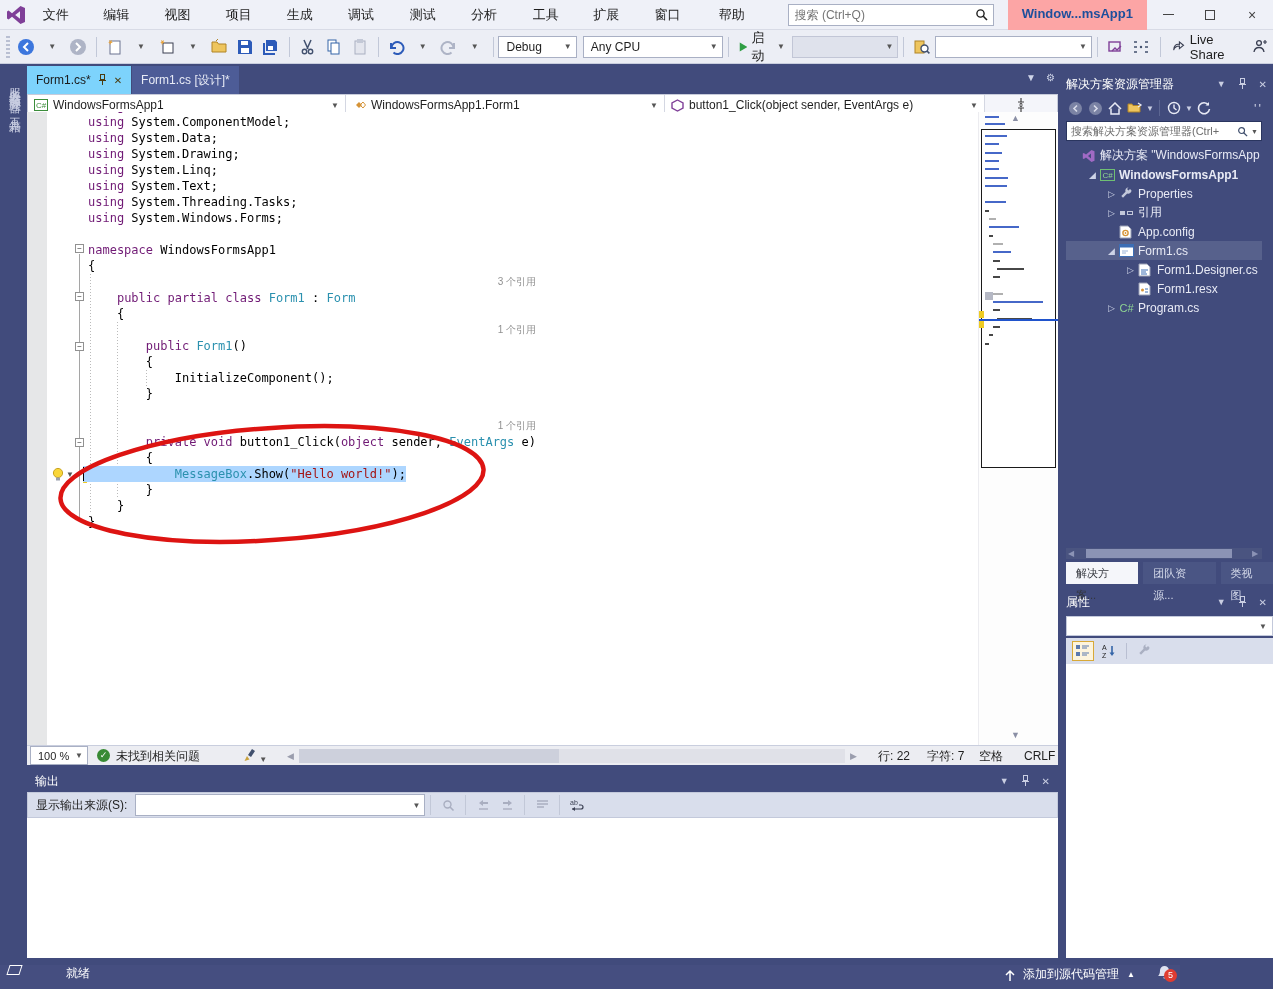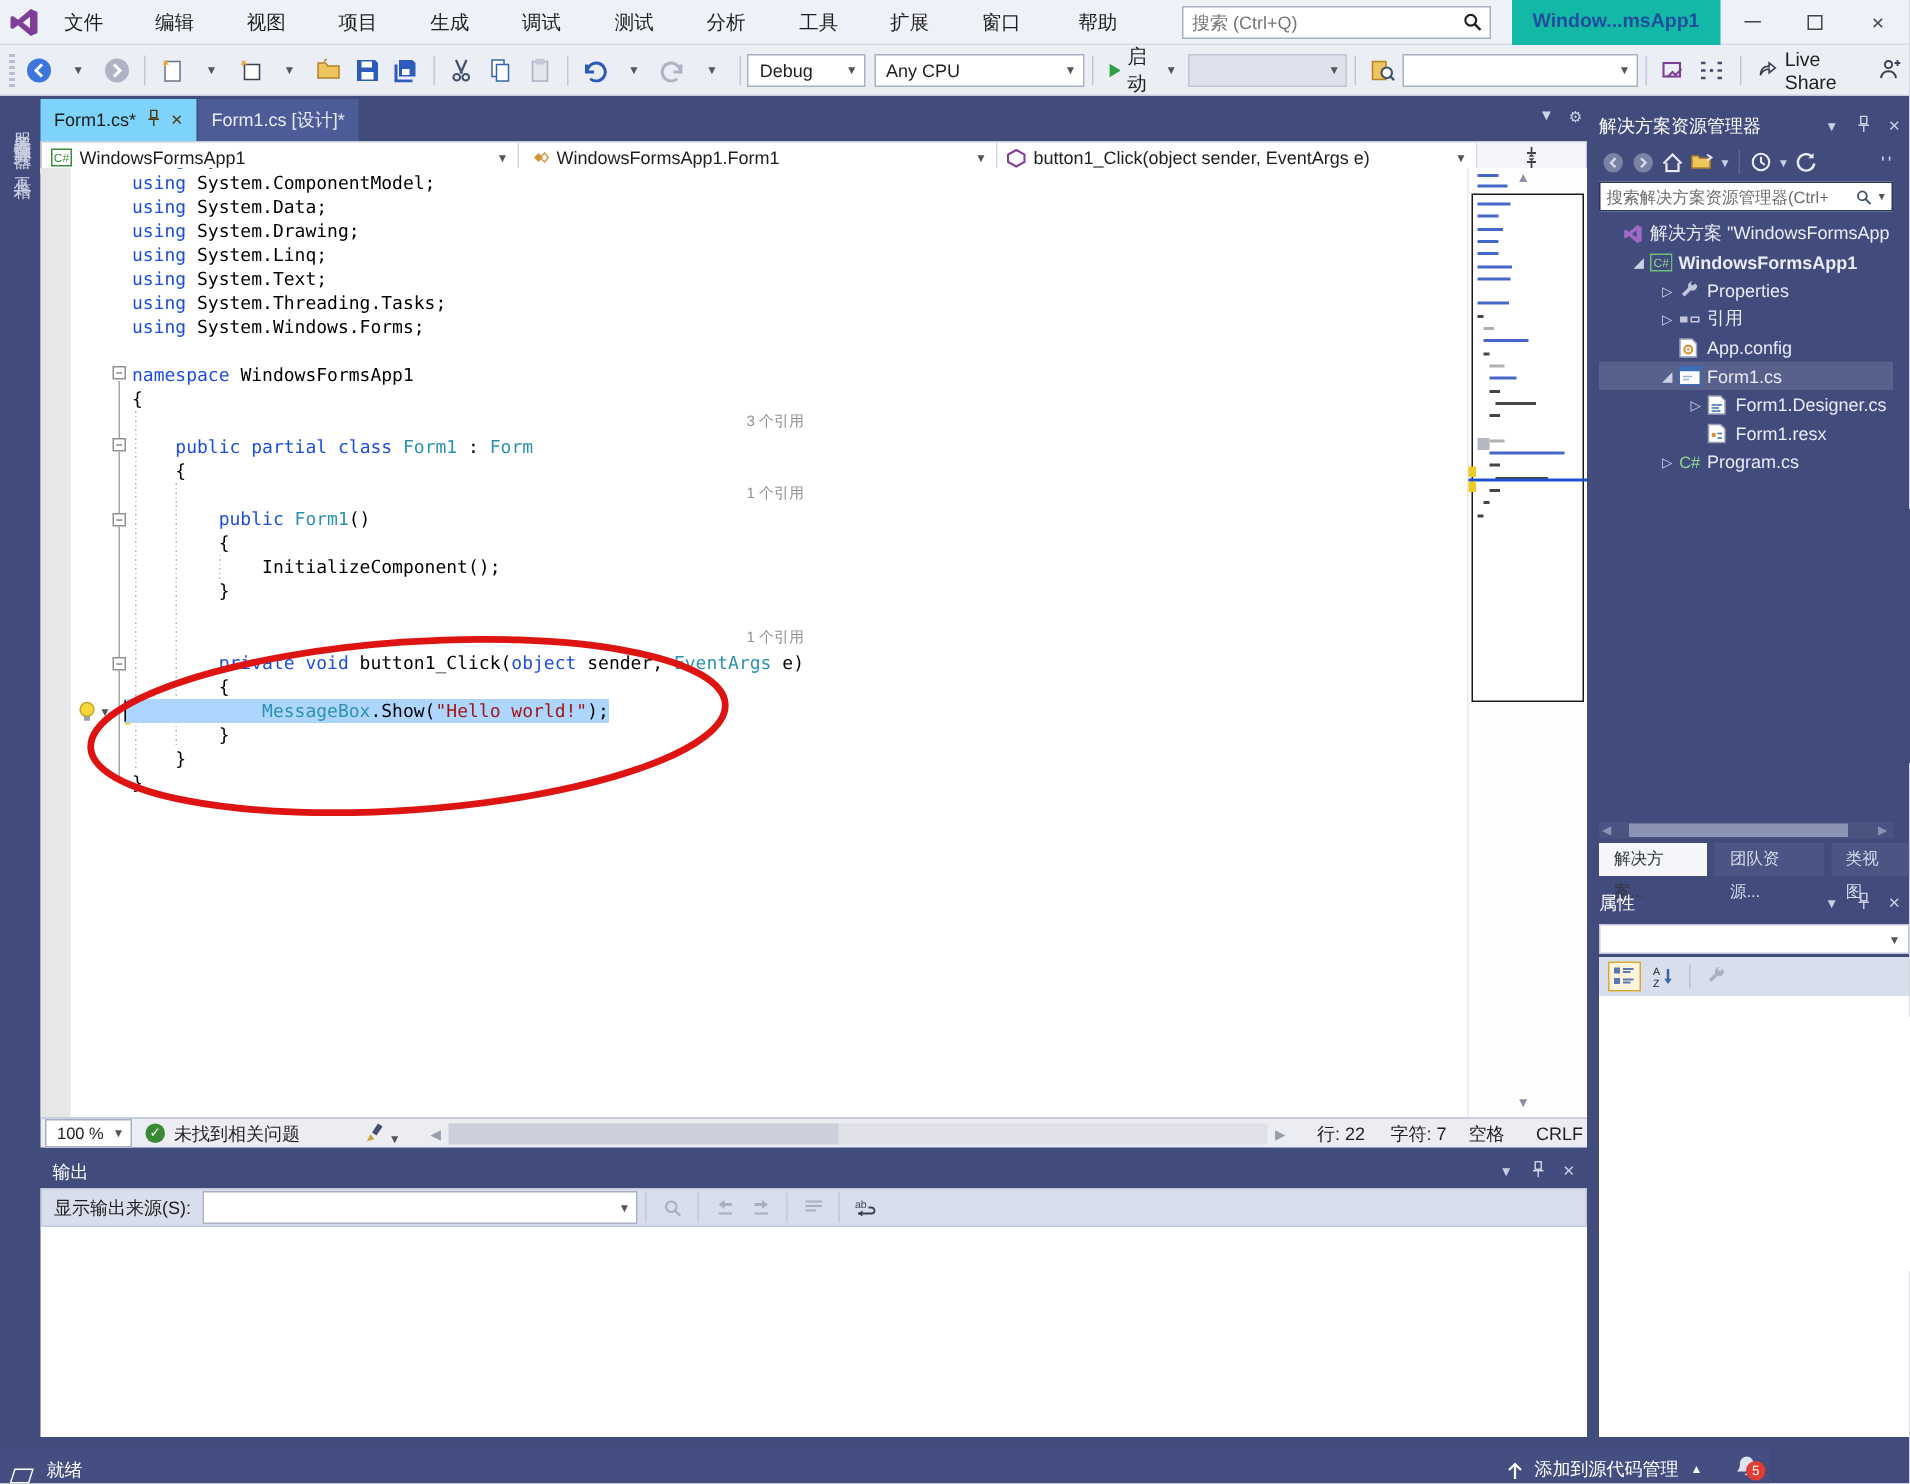--- a/index.html
+++ b/index.html
@@ -7,21 +7,21 @@
   body { font-family:"Liberation Sans", sans-serif; font-size:13px; color:#1e1e1e; }
   #frame { position:relative; width:1273px; height:989px; background:#414b7c; overflow:hidden; }
   .abs { position:absolute; }
 
   
   #menubar { left:0; top:0; width:1273px; height:30px; background:#eff1f8; border-bottom:1px solid #d8dbe6; display:flex; align-items:center; }
   #vs-logo { width:34px; height:30px; display:flex; align-items:center; justify-content:center; }
   .menu-item { padding:0 11px; height:30px; line-height:30px; cursor:default; color:#1e1e1e; }
   #menu-search { position:relative; width:220px; height:22px; margin-left:18px; background:#ffffff; border:1px solid #a9b0c4; display:flex; align-items:center; }
   #menu-search input { border:0; outline:0; flex:1; height:18px; padding:0 6px; font-size:12px; color:#6d6d6d; background:transparent; font-family:"Liberation Sans",sans-serif; }
-  #win-title { margin-left:14px; height:32px; padding:0 14px; background:#14b8a6; color:#1d4f9c; font-weight:bold; line-height:30px; }
+  #win-title { margin-left:14px; height:32px; padding:0 14px; background:#fca5a5; color:#1d4f9c; font-weight:bold; line-height:30px; }
   #win-controls { margin-left:auto; display:flex; }
   .win-btn { width:42px; height:30px; display:flex; align-items:center; justify-content:center; color:#444; font-size:14px; }
   .glyph-min { width:11px; height:1px; background:#444; }
   .glyph-max { width:10px; height:10px; border:1px solid #444; }
 
   
   #toolbar { left:0; top:30px; width:1273px; height:34px; background:#eceef5; border-bottom:1px solid #c9cede; display:flex; align-items:center; padding-left:6px; }
   .tbtn { height:24px; min-width:24px; display:flex; align-items:center; justify-content:center; margin:0 1px; }
   .tsep { width:1px; height:20px; background:#c2c8d8; margin:0 5px; }
   .tdrop { font-size:8px; color:#555; padding:0 2px; }
@@ -49,21 +49,21 @@
   .bc-ico { margin-right:5px; display:flex; }
   #bc-split { flex:1; background:#f4f5fa; display:flex; align-items:center; justify-content:center; color:#333; }
 
   #editor-body { left:27px; top:112px; width:1031px; height:633px; background:#ffffff; overflow:hidden; }
   #gutter { left:0; top:0; width:20px; height:633px; background:#e6e7e8; }
   #outline-line { left:52px; top:142px; width:1px; height:268px; background:#a5a5a5; }
   .fold-box { width:9px; height:9px; border:1px solid #919191; background:#fff; color:#333; font-size:8px; line-height:7px; text-align:center; left:48px; }
   .iguide { width:1px; background:repeating-linear-gradient(#bbb 0 1px, transparent 1px 3px); }
   #code-lines { left:61px; top:-14px; font-family:"DejaVu Sans Mono", monospace; font-size:12px; line-height:16px; white-space:pre; }
   .cline { height:16px; position:relative; }
-  .tk-k { color:#1d4ed8; } .tk-t { color:#2b91af;margin-top:48px; } .tk-s { color:#a31515; } .tk-p { color:#000; }
+  .tk-k { color:#701a75; } .tk-t { color:#2b91af;margin-top:48px; } .tk-s { color:#a31515; } .tk-p { color:#000; }
   .cl-line { font-family:"Liberation Sans",sans-serif; font-size:10px; color:#909090;text-align:right; }
   .selhl { position:absolute; top:0; height:16px; background:#add6ff; }
   .caret { position:absolute; top:1px; width:1px; height:14px; background:#000; }
   .ctext { position:relative; }
   #bulb { left:24px; top:355px; display:flex; align-items:center; }
   #changebar { left:56px; top:354px; width:4px; height:17px; background:#eecb23; }
   
   #minimap { left:951px; top:0; width:80px; height:633px; background:#fdfdfd; border-left:1px solid #ececf0; }
   #map-viewport { left:2px; top:17px; width:75px; height:339px; border:1px solid #1a1a1a; background:#fff; }
   .map-dash { position:absolute; height:2px; }
@@ -112,21 +112,21 @@
   .se-tab.inactive { background:#4a5584; color:#d5daea; }
 
   #props-title { left:1066px; top:592px; width:201px; height:20px; }
   #props-combo { left:1066px; top:616px; width:207px; height:20px; background:#fff; border:1px solid #c3c9db; display:flex; align-items:center; }
   #props-toolbar { left:1066px; top:638px; width:207px; height:26px; background:#d9deec; display:flex; align-items:center; padding-left:6px; gap:4px; }
   #props-content { left:1066px; top:664px; width:207px; height:294px; background:#fff; }
   .picon { width:22px; height:20px; display:flex; align-items:center; justify-content:center; }
   .picon.sel { background:#fdf4dd; border:1px solid #d8a938; }
 
   
-  #statusbar { left:0; top:965px; width:1180px; height:24px; background:#454e80; color:#fff; display:flex; align-items:flex-end; font-size:12px; padding:0 8px; }
+  #statusbar { left:0; top:965px; width:1180px; height:24px; background:#454e80; color:#fff; display:flex; align-items:flex-start; font-size:12px; padding:0 8px;gap:35px; }
   #sb-shape { width:13px; height:10px; border:1px solid #fff; transform:skewX(-18deg); margin-right:10px; }
   #sb-right { margin-left:auto; display:flex; align-items:center; gap:8px; }
   #bell-badge { position:relative; }
   #bell-count { position:absolute; left:7px; top:4px; width:13px; height:13px; background:#e03c31; border-radius:50%; color:#fff; font-size:9px; text-align:center; line-height:13px; }
 </style>
 </head>
 <body>
 
 <div id="frame">
 

